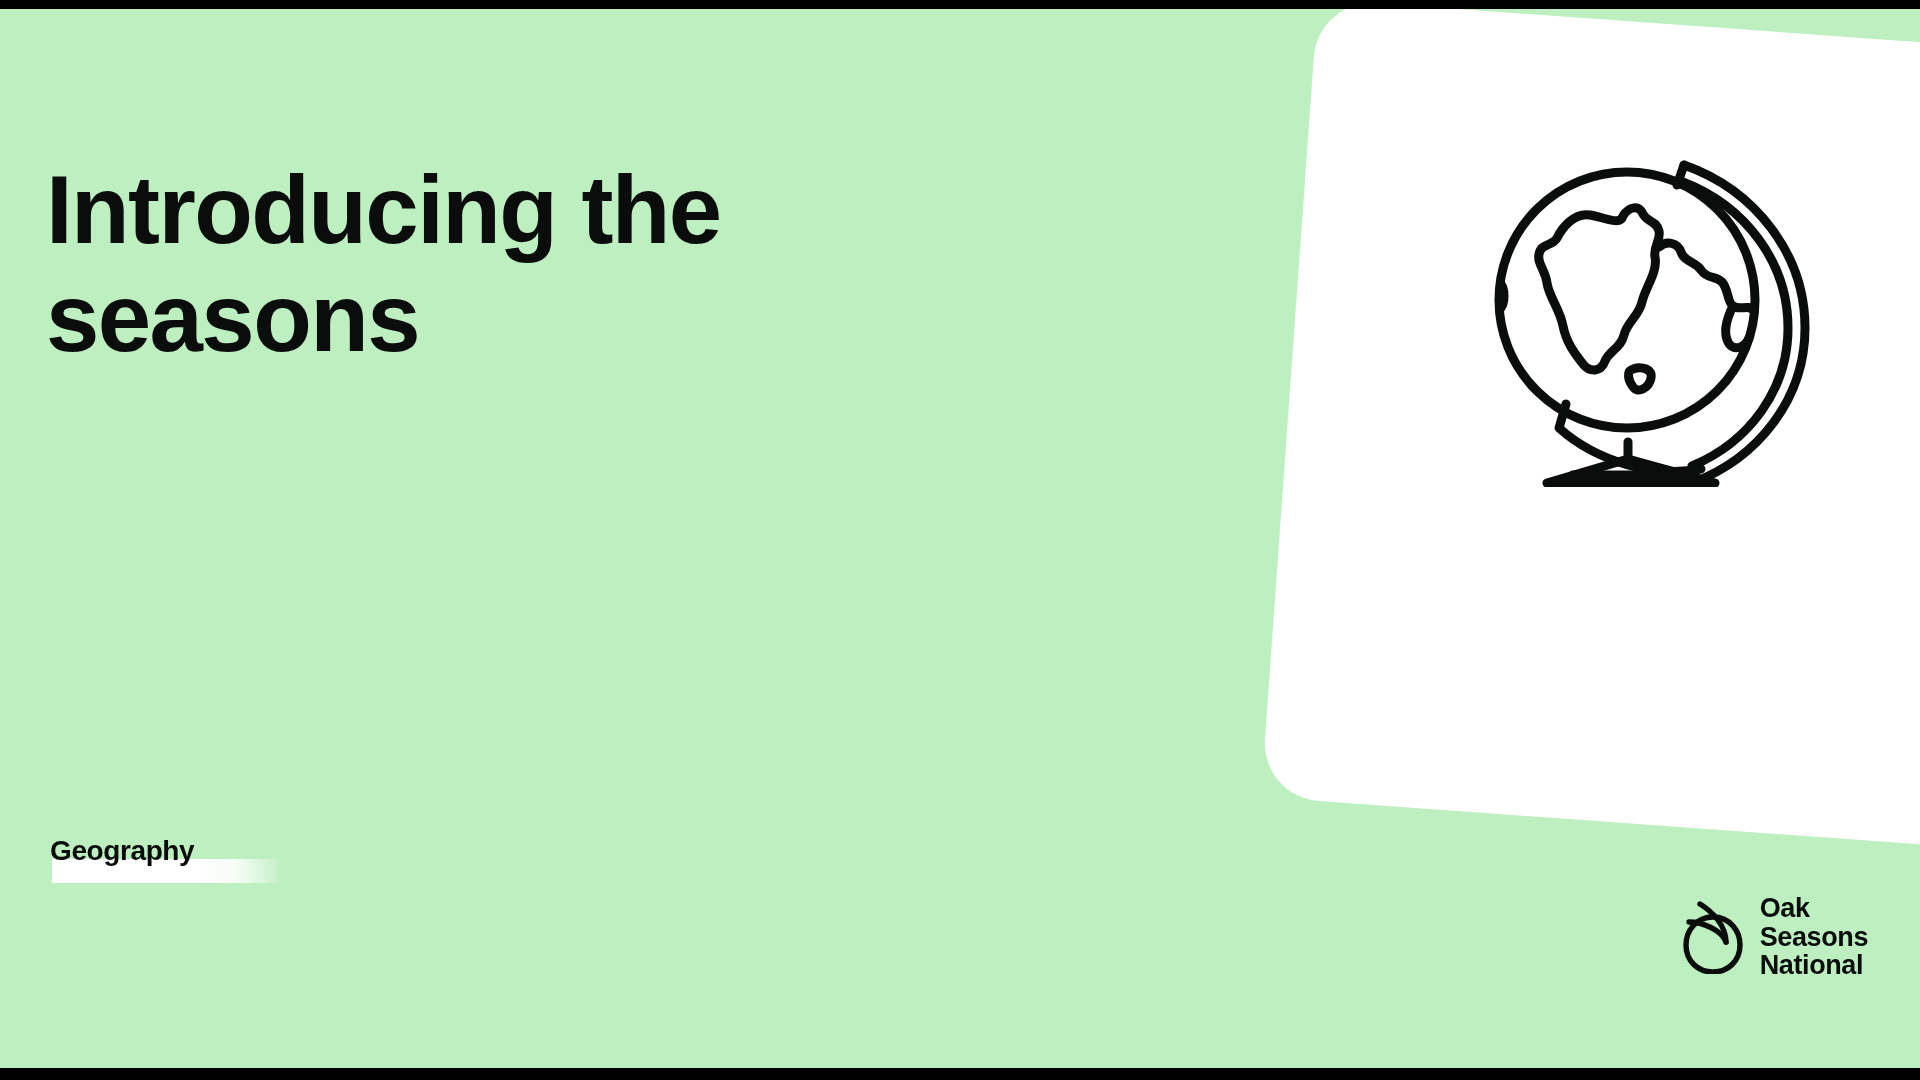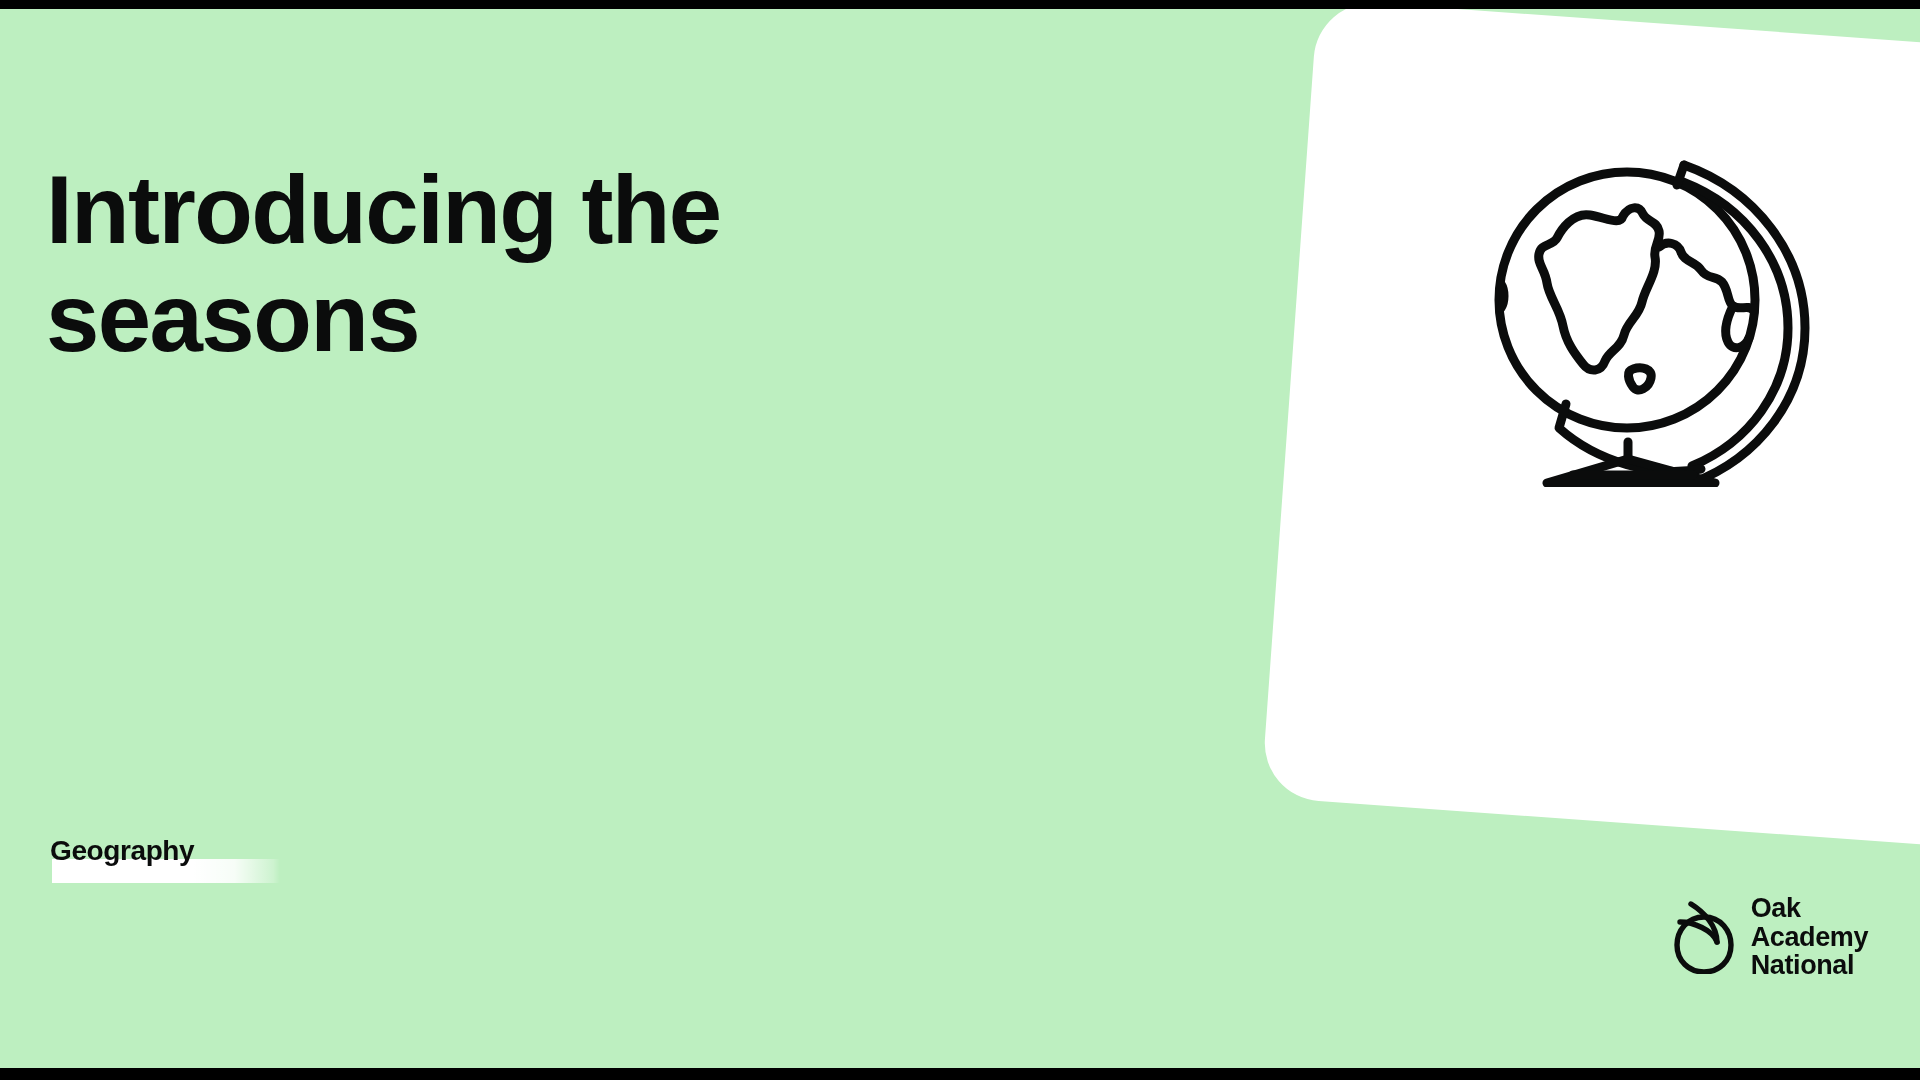--- a/index.html
+++ b/index.html
@@ -238,21 +238,21 @@
 
           <path d="M31 17 C 48 17, 58 31, 58 45 C 58 61, 46 72, 31 72
                    C 16 72, 4 61, 4 45 C 4 31, 14 17, 31 17 Z"></path>
 
           <path d="M18 4 C 31 12, 44 26, 44 42"></path>
           <path d="M7 22 C 20 22, 40 30, 44 42"></path>
         </svg>
       </span>
       <span id="brand-wordmark">
         <span>Oak</span>
-        <span>Academy</span>
+        <span>Seasons</span>
         <span>National</span>
       </span>
     </div>
 
   </div>
 
   <div id="letterbox-bottom"></div>
 </div>
 
 </body></html>

